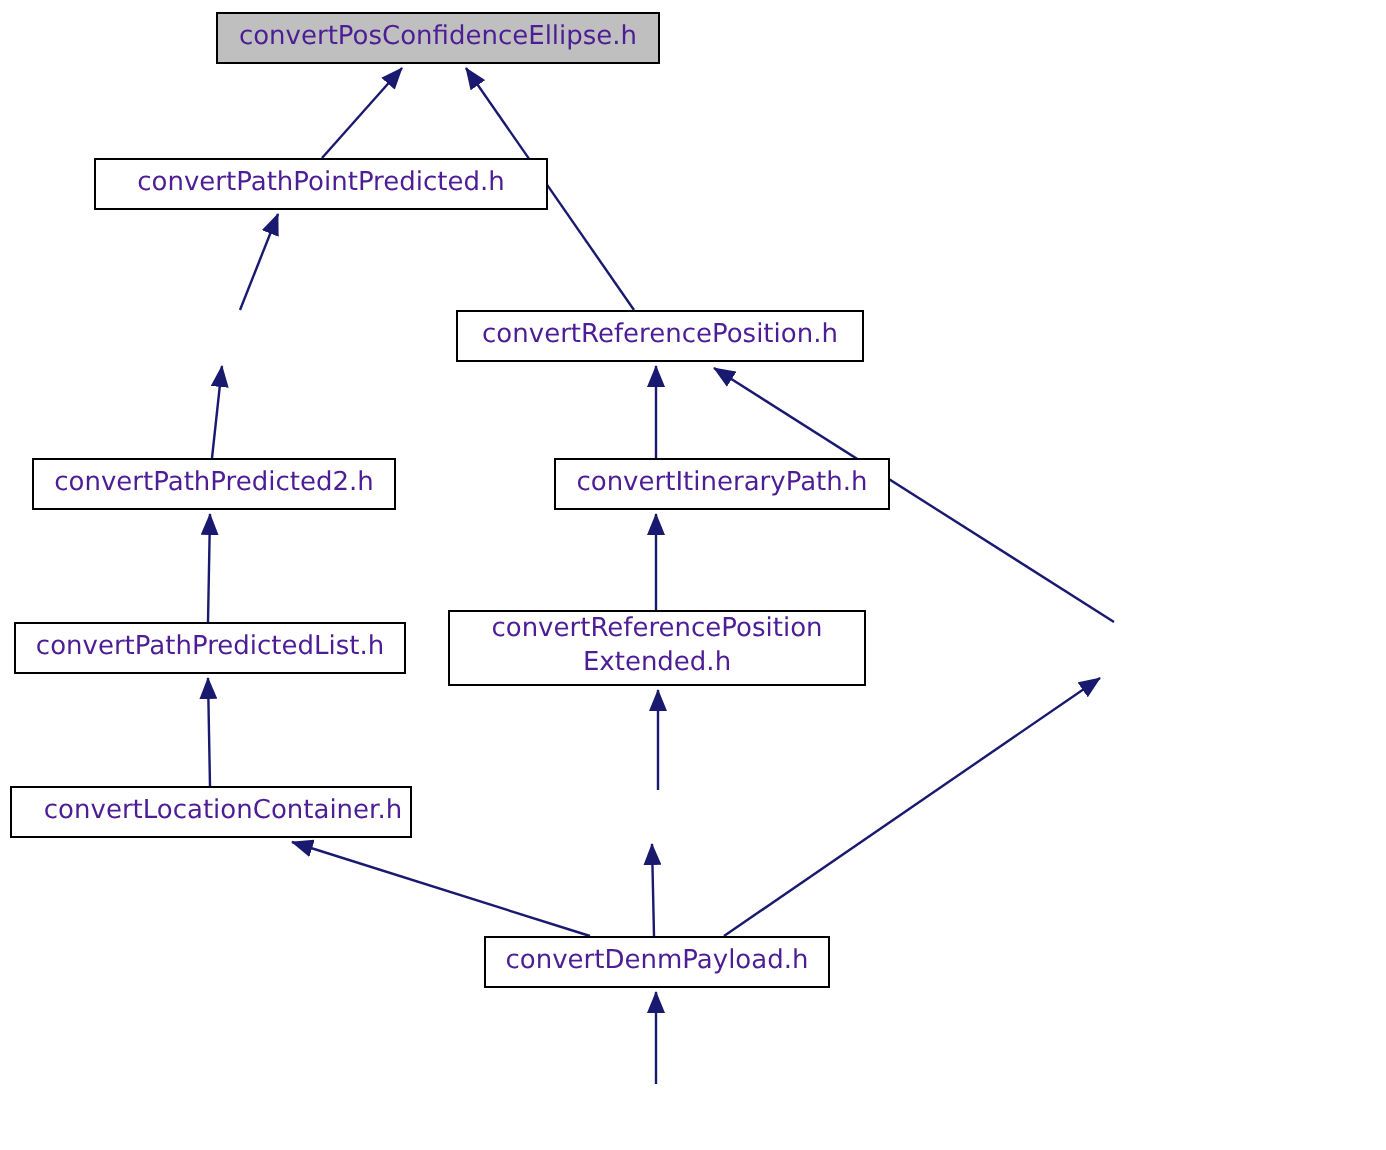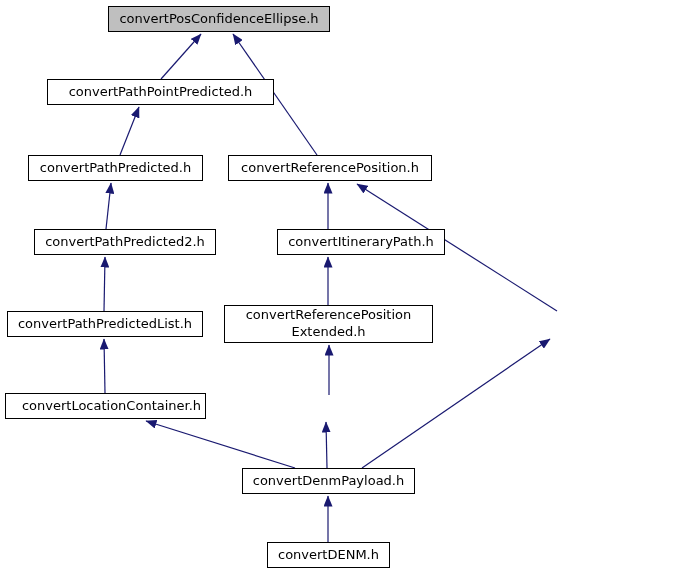--- a/index.html
+++ b/index.html
@@ -24,21 +24,21 @@
   }
   .edge-layer line {
     stroke: var(--arrow-color, #191970);
     stroke-width: 1.2;
   }
   .node {
     position: absolute;
     box-sizing: border-box;
     border: 1px solid var(--node-border, #000000);
     background: var(--node-fill, #ffffff);
-    color: #000000;
+    color: #4c1d95;
     font-size: 13px;
     line-height: 1.3;
     display: flex;
     align-items: center;
     justify-content: center;
     text-align: center;
     white-space: pre-line;
     cursor: pointer;
   }
   .node.highlighted {
@@ -67,23 +67,21 @@
       <line x1="105" y1="393" x2="104" y2="339" marker-end="url(#arrowhead)"></line>
       <line x1="329" y1="395" x2="329" y2="345" marker-end="url(#arrowhead)"></line>
       <line x1="295" y1="468" x2="146" y2="421" marker-end="url(#arrowhead)"></line>
       <line x1="327" y1="468" x2="326" y2="422" marker-end="url(#arrowhead)"></line>
       <line x1="362" y1="468" x2="550" y2="339" marker-end="url(#arrowhead)"></line>
       <line x1="328" y1="542" x2="328" y2="496" marker-end="url(#arrowhead)"></line>
     </svg>
 
 <div class="node highlighted" style="left: 108px; top: 6px; width: 222px; height: 26px;">convertPosConfidenceEllipse.h</div>
     <div class="node" style="left: 47px; top: 79px; width: 227px; height: 26px;">convertPathPointPredicted.h</div>
-    <div class="node" style="left: 28px; top: 155px; width: 175px; height: 26px;">convertPathPredicted.h</div>
     <div class="node" style="left: 228px; top: 155px; width: 204px; height: 26px;">convertReferencePosition.h</div>
-    <div class="node" style="left: 16px; top: 229px; width: 182px; height: 26px; margin-left: 18px;">convertPathPredicted2.h</div>
+    <div class="node" style="left: 16px; top: 229px; width: 182px; height: 26px;">convertPathPredicted2.h</div>
     <div class="node" style="left: 245px; top: 229px; width: 168px; height: 26px; margin-left: 32px;">convertItineraryPath.h</div>
     <div class="node" style="left: 7px; top: 311px; width: 196px; height: 26px;">convertPathPredictedList.h</div>
     <div class="node" style="left: 224px; top: 305px; width: 209px; height: 38px;">convertReferencePosition
 Extended.h</div>
     <div class="node" style="left: 5px; top: 393px; width: 201px; height: 26px; padding-left: 12px;">convertLocationContainer.h</div>
     <div class="node" style="left: 242px; top: 468px; width: 173px; height: 26px;">convertDenmPayload.h</div>
-    <div class="node" style="left: 267px; top: 542px; width: 123px; height: 26px;">convertDENM.h</div>
   </div>
 
 </body></html>

